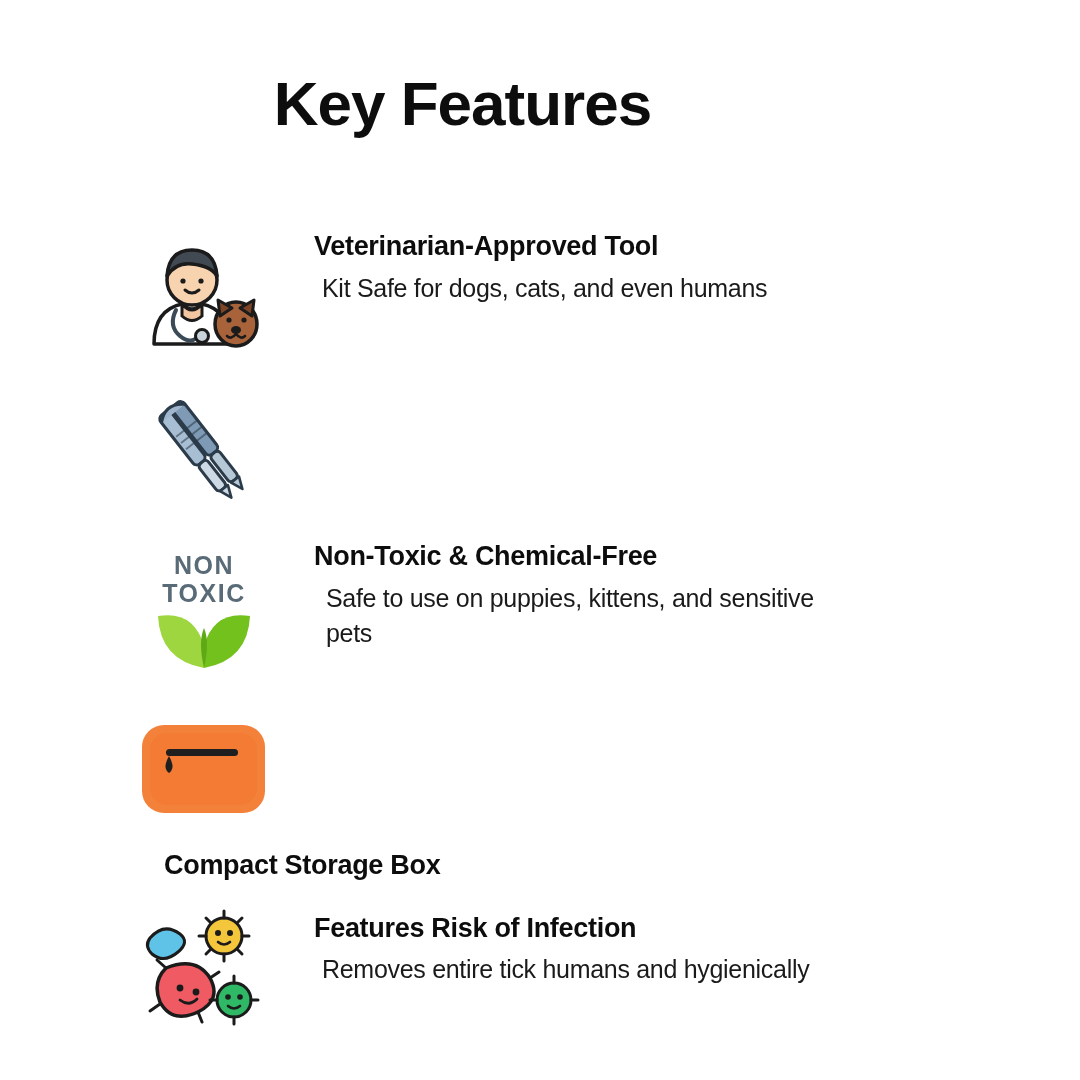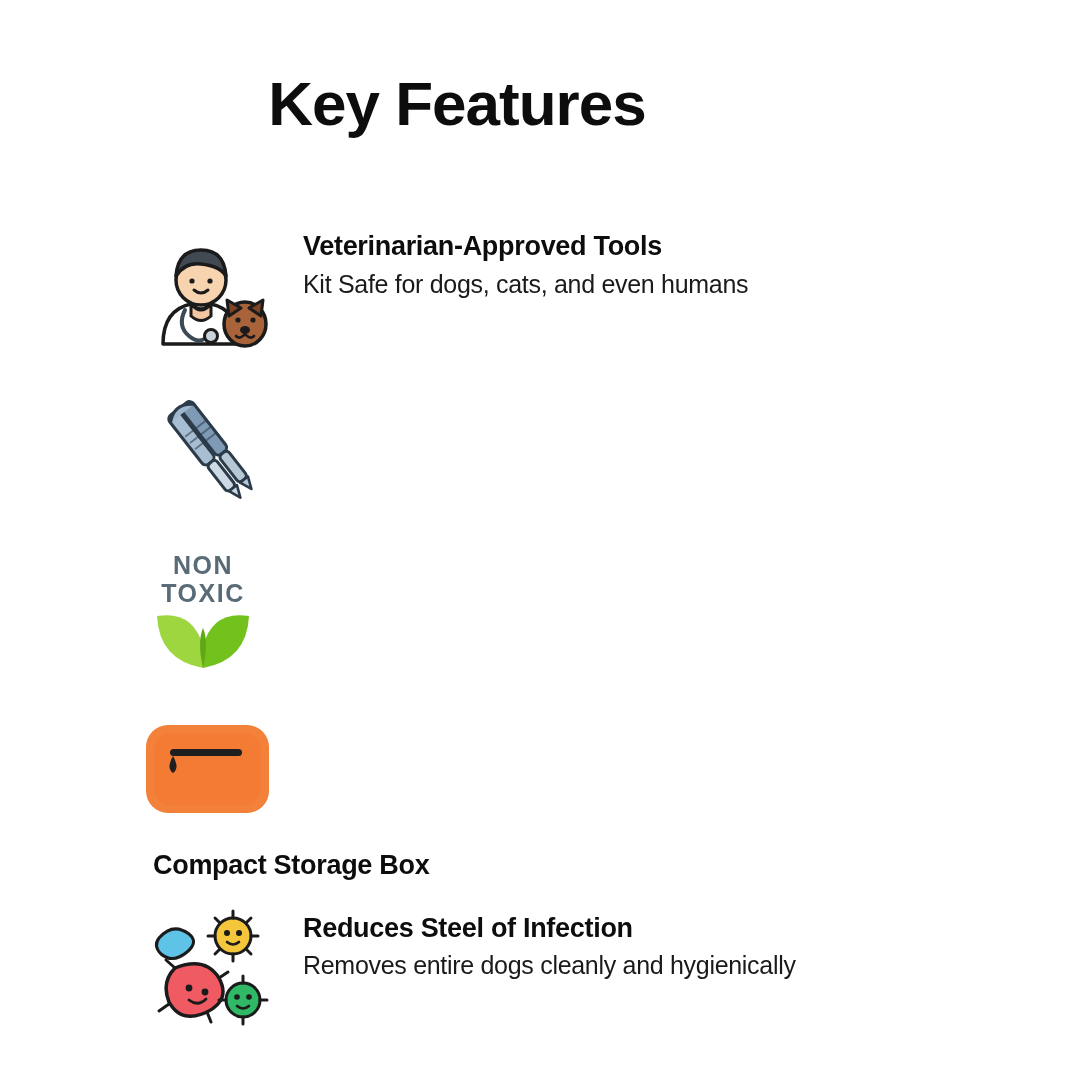--- a/index.html
+++ b/index.html
@@ -12,20 +12,21 @@
     background: #ffffff;
     font-family: "Liberation Sans", sans-serif;
     color: #111111;
     overflow: hidden;
   }
   .page {
     position: relative;
     width: 914px;
     height: 1080px;
     box-sizing: border-box;
+    padding-left: 11px;
   }
   .page-title {
     text-align: center;
     font-size: 62px;
     font-weight: bold;
     letter-spacing: -1px;
     color: #0d0d0d;
     margin: 0;
     padding-top: 70px;
     line-height: 1.1;
@@ -40,40 +41,40 @@
     display: flex;
     align-items: flex-start;
     min-height: 100px;
     padding-left: 125px;
   }
   .feature-icon {
     width: 150px;
     flex: 0 0 150px;
     display: flex;
     align-items: center;
-    justify-content: flex-end;
+    justify-content: flex-start;
   }
   .feature-text {
     padding-left: 28px;
     padding-top: 4px;
   }
   .feature-title {
     font-size: 27px;
     font-weight: bold;
     color: #0d0d0d;
     letter-spacing: -0.3px;
     line-height: 1.2;
     margin: 0 0 4px 0;
   }
   .feature-desc {
     font-size: 25px;
     color: #1a1a1a;
     letter-spacing: -0.3px;
     line-height: 1.4;
-    margin: 0;
+    margin: 8px;
     max-width: 520px;
   }
   
   .row-0 { margin-bottom: 28px; }
   .row-1 { margin-bottom: 26px; }
   .row-2 { margin-bottom: 20px; }
   .row-3 { margin-bottom: 22px; flex-direction: column; }
   .row-4 { margin-bottom: 0; }
 
   .row-1 .feature-text, .row-2 .feature-text { padding-top: 0; }
@@ -109,21 +110,21 @@
           <ellipse cx="100" cy="98" rx="21" ry="22" fill="#a9633a" stroke="#1b1b1b" stroke-width="3.5"></ellipse>
           <path d="M82 74 l2 16 l12 -8 z" fill="#7d4526" stroke="#1b1b1b" stroke-width="3" stroke-linejoin="round"></path>
           <path d="M118 74 l-2 16 l-12 -8 z" fill="#7d4526" stroke="#1b1b1b" stroke-width="3" stroke-linejoin="round"></path>
           <circle cx="93" cy="94" r="2.6" fill="#1b1b1b"></circle>
           <circle cx="108" cy="94" r="2.6" fill="#1b1b1b"></circle>
           <ellipse cx="100" cy="104" rx="5" ry="4" fill="#1b1b1b"></ellipse>
           <path d="M100 108 q-5 6 -9 2 M100 108 q5 6 9 2" fill="none" stroke="#1b1b1b" stroke-width="2.6" stroke-linecap="round"></path>
         </svg>
       </div>
       <div class="feature-text">
-        <div class="feature-title">Veterinarian-Approved Tools</div>
+        <div class="feature-title">Veterinarian-Approved Tool</div>
         <div class="feature-desc">Kit Safe for dogs, cats, and even humans</div>
       </div>
     </div>
 
     <div class="feature-row row-1">
       <div class="feature-icon">
         <svg width="130" height="130" viewBox="0 0 130 130" aria-hidden="true">
           <g transform="rotate(-38 65 65)">
             <rect x="50" y="14" width="14" height="62" rx="5" fill="#a8bed2" stroke="#2b3b4a" stroke-width="3"></rect>
             <rect x="66" y="14" width="14" height="62" rx="5" fill="#7f9ab4" stroke="#2b3b4a" stroke-width="3"></rect>
@@ -141,20 +142,24 @@
     <div class="feature-row row-2">
       <div class="feature-icon">
         <svg width="140" height="135" viewBox="0 0 140 135" aria-hidden="true">
           <text x="68" y="34" text-anchor="middle" font-family="Liberation Sans, sans-serif" font-size="25" font-weight="bold" fill="#5a6b78" letter-spacing="1.5">NON</text>
           <text x="68" y="62" text-anchor="middle" font-family="Liberation Sans, sans-serif" font-size="25" font-weight="bold" fill="#5a6b78" letter-spacing="1.5">TOXIC</text>
           <path d="M68 128 q-44 -8 -46 -52 q36 -6 46 30 z" fill="#9ed63f"></path>
           <path d="M68 128 q44 -8 46 -52 q-36 -6 -46 30 z" fill="#72c11c"></path>
           <path d="M68 128 q-6 -26 0 -40 q6 14 0 40 z" fill="#5fa916"></path>
         </svg>
       </div>
+      <div class="feature-text">
+        <div class="feature-title">Non-Toxic &amp; Chemical-Free</div>
+        <div class="feature-desc indent-desc">Safe to use on puppies, kittens, and sensitive pets</div>
+      </div>
     </div>
 
     <div class="feature-row row-3">
       <div class="feature-icon">
         <svg width="135" height="110" viewBox="0 0 135 110" aria-hidden="true">
           <rect x="6" y="10" width="123" height="88" rx="22" fill="#f4813a"></rect>
           <rect x="14" y="18" width="107" height="72" rx="17" fill="#ef6b25" opacity="0.25"></rect>
           <rect x="30" y="34" width="72" height="7" rx="3.5" fill="#1f1f1f"></rect>
           <path d="M33 41 q-7 12 0 17 q7 -5 0 -17 z" fill="#1f1f1f"></path>
         </svg>
@@ -202,19 +207,19 @@
               <path d="M98 109 v7"></path>
               <path d="M81 92 h-7"></path>
               <path d="M115 92 h7"></path>
           </g>
           <circle cx="92" cy="89" r="2.8" fill="#1b1b1b"></circle>
           <circle cx="104" cy="89" r="2.8" fill="#1b1b1b"></circle>
           <path d="M92 98 q6 5 12 0" fill="none" stroke="#1b1b1b" stroke-width="2.6" stroke-linecap="round"></path>
         </svg>
       </div>
       <div class="feature-text">
-        <div class="feature-title">Reduces Steel of Infection</div>
-        <div class="feature-desc">Removes entire dogs cleanly and hygienically</div>
+        <div class="feature-title">Features Risk of Infection</div>
+        <div class="feature-desc">Removes entire tick humans and hygienically</div>
       </div>
     </div>
 
   </div>
 </div>
 
 </body></html>

